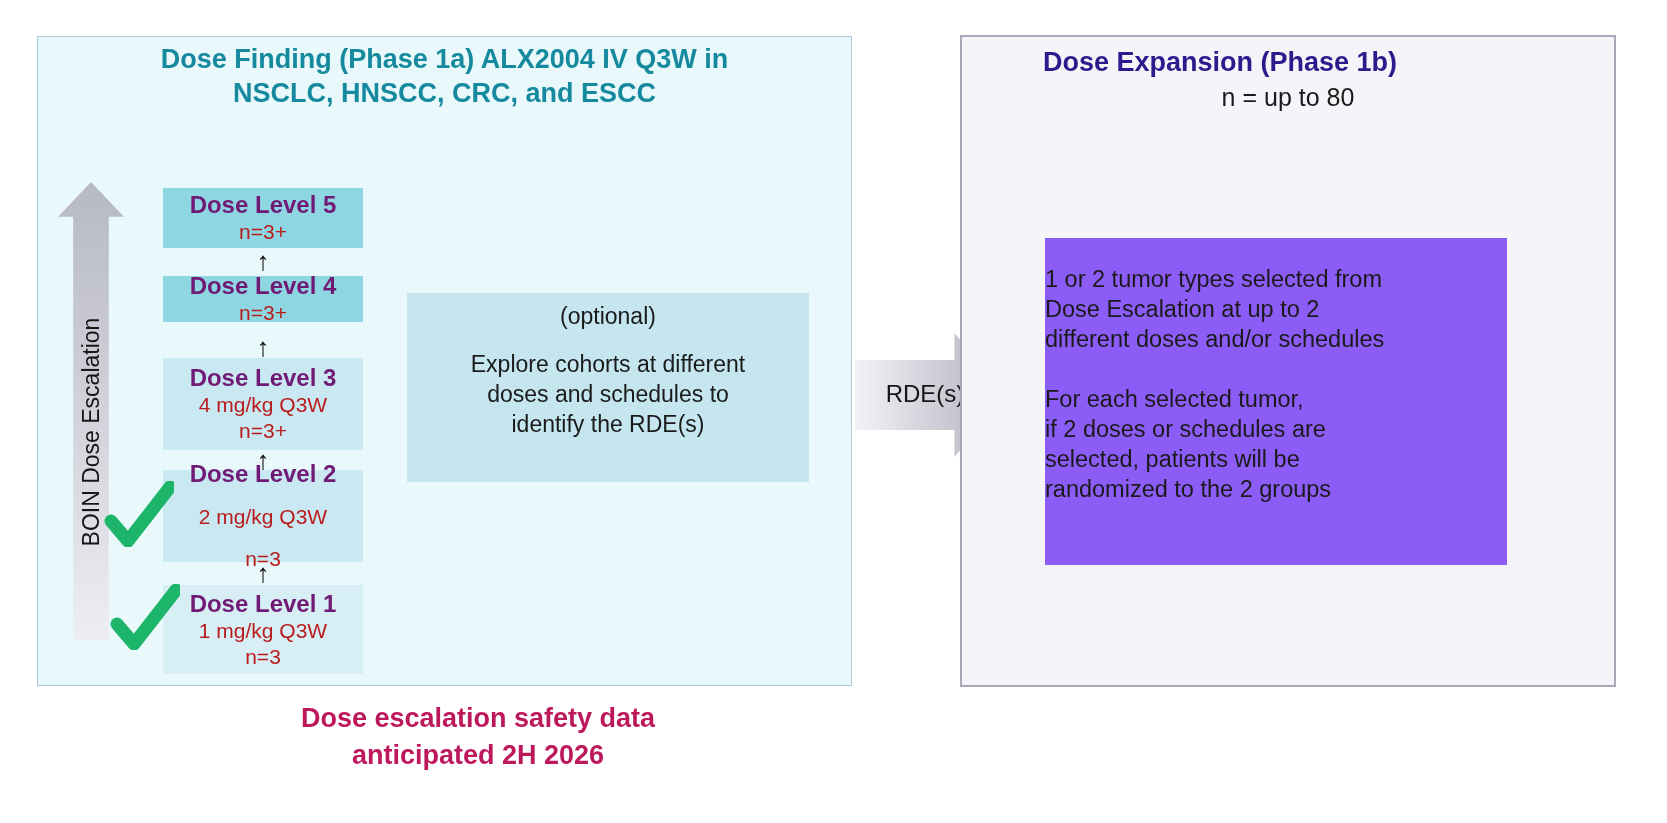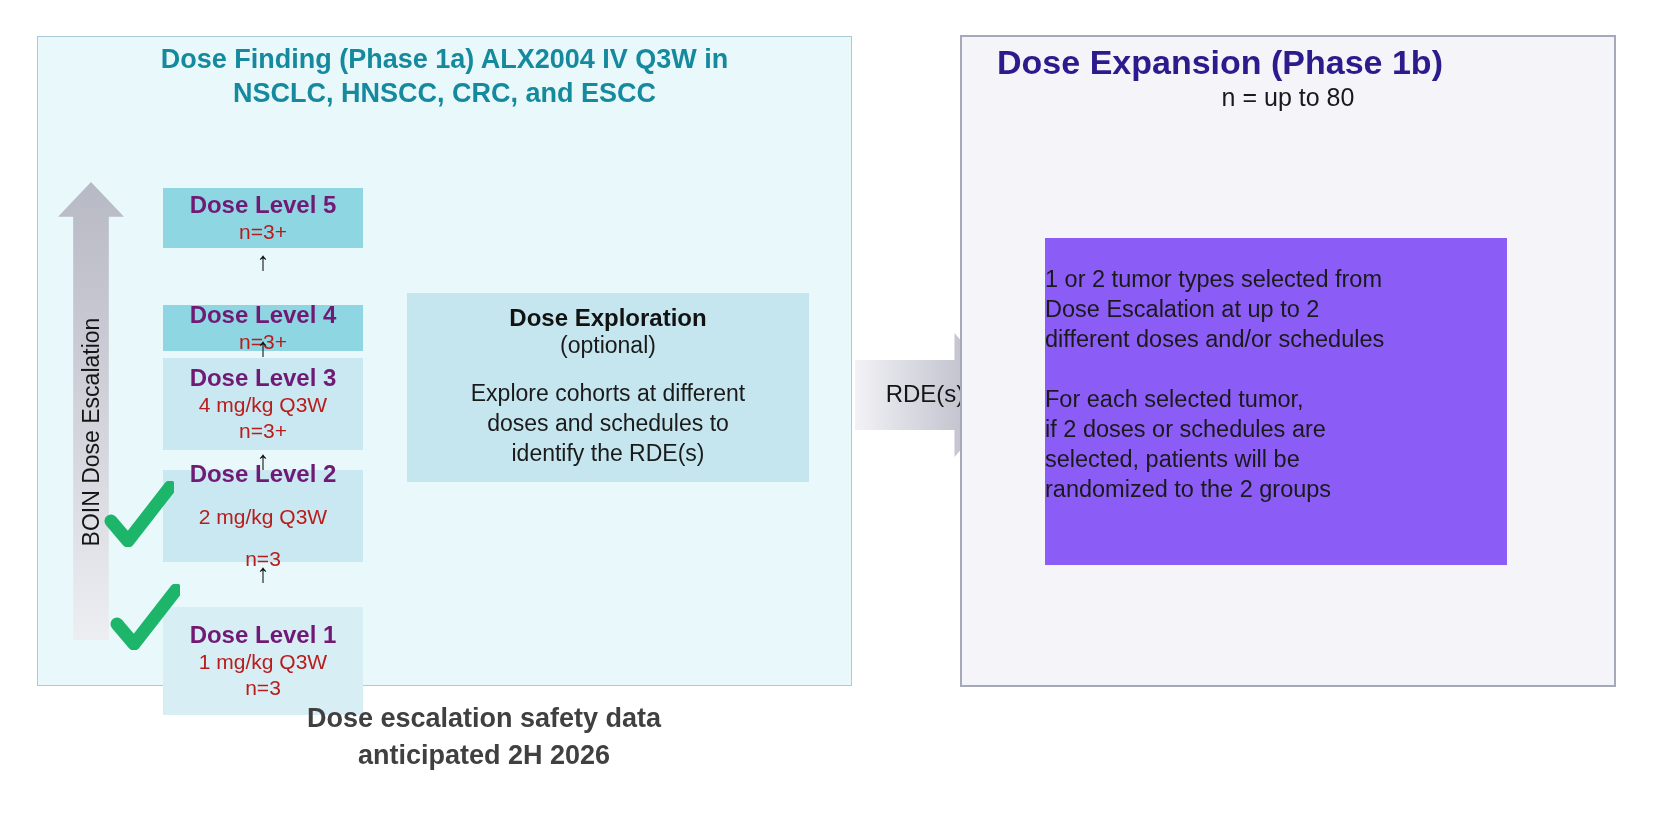--- a/index.html
+++ b/index.html
@@ -47,24 +47,24 @@
     left:163px;width:200px;box-sizing:border-box;
     display:flex;flex-direction:column;justify-content:center;align-items:center;
     text-align:center;
   }
   .tone-dark{background:#8ed7e2;}
   .tone-light{background:#c9e8f1;}
   .tone-lighter{background:#d8eef5;}
   .dose-title{font-size:24px;font-weight:bold;line-height:28px;color:#701a75;}
   .dose-sub{font-size:21px;line-height:26px;color:#b91c1c;}
   .box-l5{top:188px;height:60px;}
-  .box-l4{top:276px;height:46px;margin-top:29px;}
+  .box-l4{top:276px;height:46px;}
   .box-l3{top:358px;height:92px;}
   .box-l2{top:470px;height:92px;gap:16px;}
-  .box-l1{top:607px;height:108px;}
+  .box-l1{top:585px;height:89px;}
   .up-glyph{
     left:163px;width:200px;text-align:center;
     font-size:26px;font-weight:bold;color:#111;
   }
   .gap-54{top:247px;height:29px;line-height:29px;}
   .gap-43{top:336px;height:22px;line-height:22px;}
   .gap-32{top:450px;height:20px;line-height:20px;}
   .gap-21{top:562px;height:23px;line-height:23px;}
   .check{width:70px;height:66px;}
   .check-l2{left:104px;top:481px;}
@@ -86,37 +86,37 @@
     clip-path:polygon(0% 21.8%,65% 21.8%,65% 0%,100% 50%,65% 100%,65% 78.2%,0% 78.2%);
   }
   .rde-label{
     left:855px;top:380px;width:140px;text-align:center;
     font-size:24px;color:#151515;
   }
 
   
   .rp-title{
     left:960px;top:46px;width:520px;text-align:center;
-    font-size:34px;font-weight:bold;color:#2b1b8c;line-height:33px;
+    font-size:27px;font-weight:bold;color:#2b1b8c;line-height:33px;
   }
   .rp-subtitle{
     left:960px;top:82px;width:656px;text-align:center;
     font-size:25px;color:#1a1a1a;line-height:30px;
   }
   .expansion-box{
     left:1045px;top:238px;width:462px;height:327px;background:#8b5cf6;
     box-sizing:border-box;padding-top:26px;
     font-size:23.5px;line-height:30px;color:#1a1a1a;
   }
 
   
   .caption{
     top:700px;text-align:center;font-size:27px;font-weight:bold;line-height:37px;
   }
-  .caption-left{left:124px;width:720px;color:#404040;}
+  .caption-left{left:118px;width:720px;color:#be185d;}
   .caption-right{left:837px;width:720px;color:#2b1a8c;}
 </style>
 </head>
 <body>
 
 <div class="canvas">
 
   <section class="abs panel-left"></section>
 
   <div class="abs lp-title pre">Dose Finding (Phase 1a) ALX2004 IV Q3W in
@@ -158,21 +158,20 @@
   </div>
 
   <svg class="abs check check-l2" viewBox="0 0 70 66">
     <path d="M7 40 L24 60 L66 6" fill="none" stroke="#1db56a" stroke-width="13" stroke-linecap="round" stroke-linejoin="round"></path>
   </svg>
   <svg class="abs check check-l1" viewBox="0 0 70 66">
     <path d="M7 40 L24 60 L66 6" fill="none" stroke="#1db56a" stroke-width="13" stroke-linecap="round" stroke-linejoin="round"></path>
   </svg>
 
   <div class="abs exploration-box">
-    <div class="exp-title">Dose Exploration</div>
     <div class="exp-sub">(optional)</div>
     <div class="exp-body pre">Explore cohorts at different
 doses and schedules to
 identify the RDE(s)</div>
   </div>
 
   <div class="abs rde-arrow"></div>
   <div class="abs rde-label">RDE(s)</div>
 
   <section class="abs panel-right"></section>

